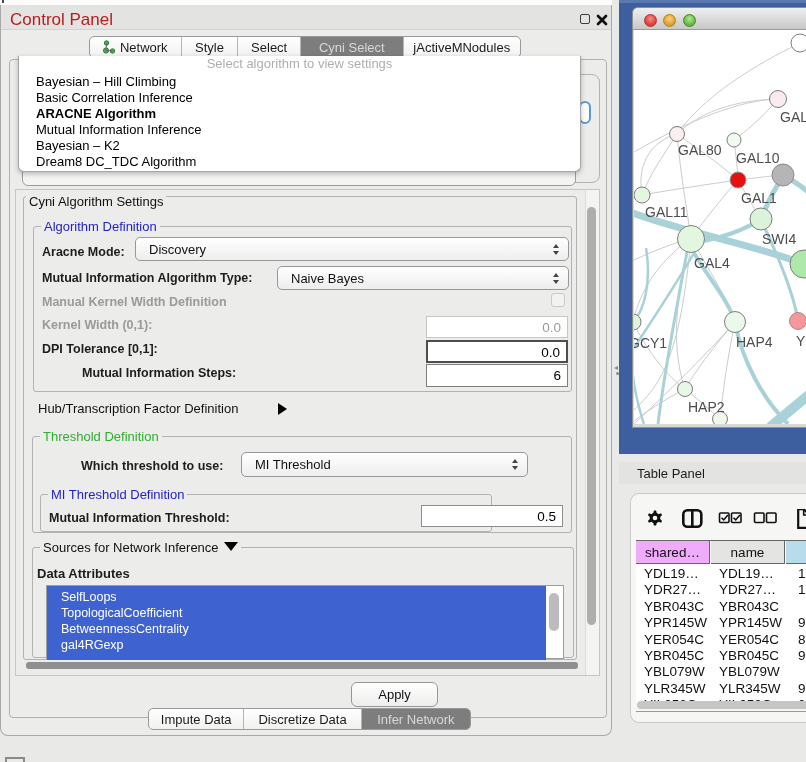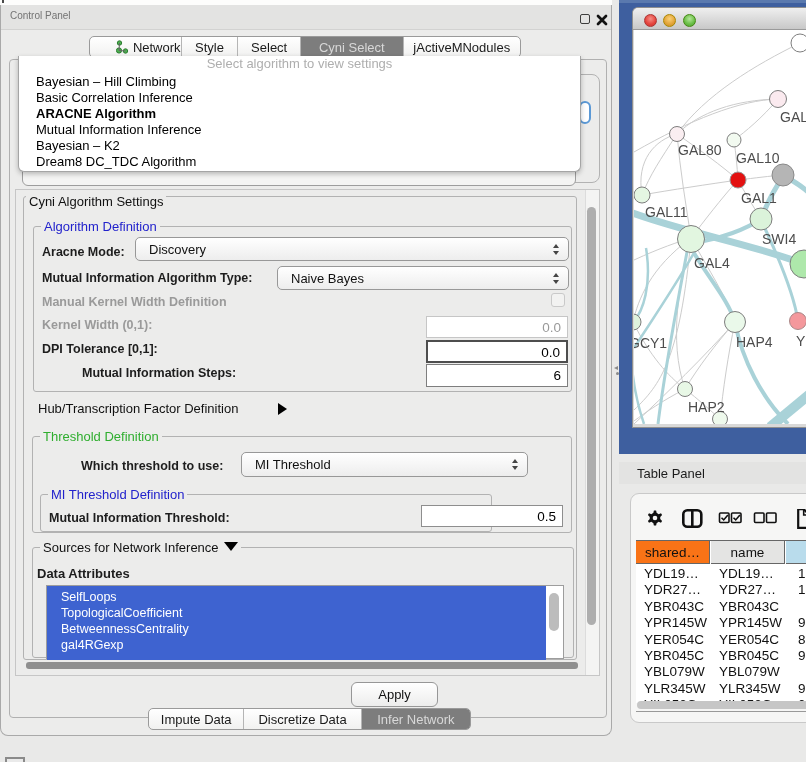--- a/index.html
+++ b/index.html
@@ -24,29 +24,29 @@
 </style>
 </head>
 <body>
 
 <div class="abs" style="left:0;top:0;width:612px;height:5px;background:#fdfdfc;"></div>
 <div class="abs" style="left:2px;top:0;width:2px;height:3px;background:#4a4a4a;"></div>
 
 <div class="abs" id="win" style="left:0;top:5px;width:612px;height:731px;background:#ececeb;border:1px solid #a9a9a9;border-top:none;border-radius:0 0 8px 8px;overflow:hidden;">
 
   <div class="abs" style="left:0;top:0;width:611px;height:25px;background:#e3e3e2;border-bottom:1px solid #d2d2d1;">
-    <div class="abs" style="left:9px;top:5px;font-size:10px;color:#737373;">Control Panel</div>
+    <div class="abs" style="left:9px;top:5px;font-size:17px;color:#b91c1c;">Control Panel</div>
     <div class="abs" style="left:579px;top:9px;width:10px;height:10px;border:1.5px solid #3d3d3d;border-radius:2px;"></div>
     <svg class="abs" style="left:595px;top:9px;" width="12" height="12" viewBox="0 0 12 12">
         <path d="M2 2 L10 10 M10 2 L2 10" stroke="#111" stroke-width="2.7" stroke-linecap="round"></path>
       </svg>
   </div>
 
   <div class="tabrow" style="left:88px;top:31px;width:432px;">
-    <div class="tab" style="width:92px;justify-content:flex-end;"><svg width="13" height="14" viewBox="0 0 13 14" style="margin-right:4px;">
+    <div class="tab" style="width:92px;"><svg width="13" height="14" viewBox="0 0 13 14" style="margin-right:4px;">
           <circle cx="3.5" cy="3" r="2.2" fill="#4caf50" stroke="#2e7d32"></circle>
           <circle cx="3" cy="10.5" r="2.6" fill="#4caf50" stroke="#2e7d32"></circle>
           <circle cx="9.5" cy="11" r="2.2" fill="#4caf50" stroke="#2e7d32"></circle>
           <path d="M3.5 3 L3 10.5 L9.5 11" stroke="#666" fill="none"></path>
         </svg>Network</div>
     <div class="tab" style="width:57px;">Style</div>
     <div class="tab" style="width:63px;">Select</div>
     <div class="tab sel" style="width:103px;">Cyni Select</div>
     <div class="tab" style="width:117px;">jActiveMNodules</div>
   </div>
@@ -255,21 +255,21 @@
       <path d="M76.5 8.7 l2.2 2.2 l4.2-5"></path>
         <path d="M88.5 8.7 l2.2 2.2 l4.2-5"></path>
       <rect x="109.5" y="4" width="9.5" height="9.5" rx="1"></rect>
       <rect x="121.5" y="4" width="9.5" height="9.5" rx="1"></rect>
     </g>
     <path d="M153.2 0.2 L158.7 0.2 L164.5 6 L164.5 18.8 L153.2 18.8 Z" fill="none" stroke="#111" stroke-width="2.2"></path>
       <path d="M158.7 0.2 L158.7 6 L164.5 6" fill="none" stroke="#111" stroke-width="1.6"></path>
   </svg>
 
   <div class="abs" style="left:5px;top:46px;width:180px;height:163px;background:#fff;border-top:1px solid #666;overflow:hidden;">
-    <div class="abs" style="left:0;top:0;width:74px;height:23px;background:#f97316;border-right:1px solid #666;border-bottom:1px solid #666;text-align:center;font-size:13.5px;line-height:23px;color:#111;">shared…</div>
+    <div class="abs" style="left:0;top:0;width:74px;height:23px;background:#f0abfc;border-right:1px solid #666;border-bottom:1px solid #666;text-align:center;font-size:13.5px;line-height:23px;color:#111;">shared…</div>
     <div class="abs" style="left:75px;top:0;width:74px;height:23px;background:#e4e4e3;border-right:1px solid #666;border-bottom:1px solid #666;text-align:center;font-size:13.5px;line-height:23px;color:#111;">name</div>
     <div class="abs" style="left:150px;top:0;width:30px;height:23px;background:#b9dcec;border-bottom:1px solid #666;"></div>
     <div class="abs" style="left:8px;top:25px;font-size:13.5px;line-height:16.4px;color:#111;white-space:pre;">YDL19…
 YDR27…
 YBR043C
 YPR145W
 YER054C
 YBR045C
 YBL079W
 YLR345W

